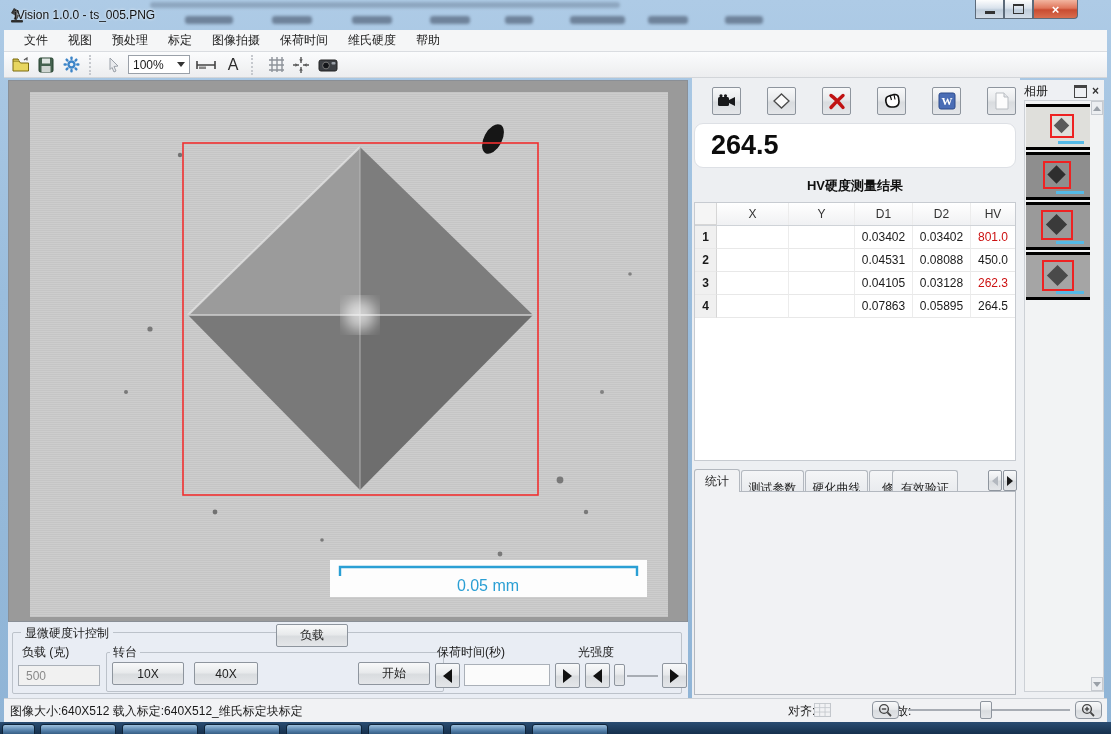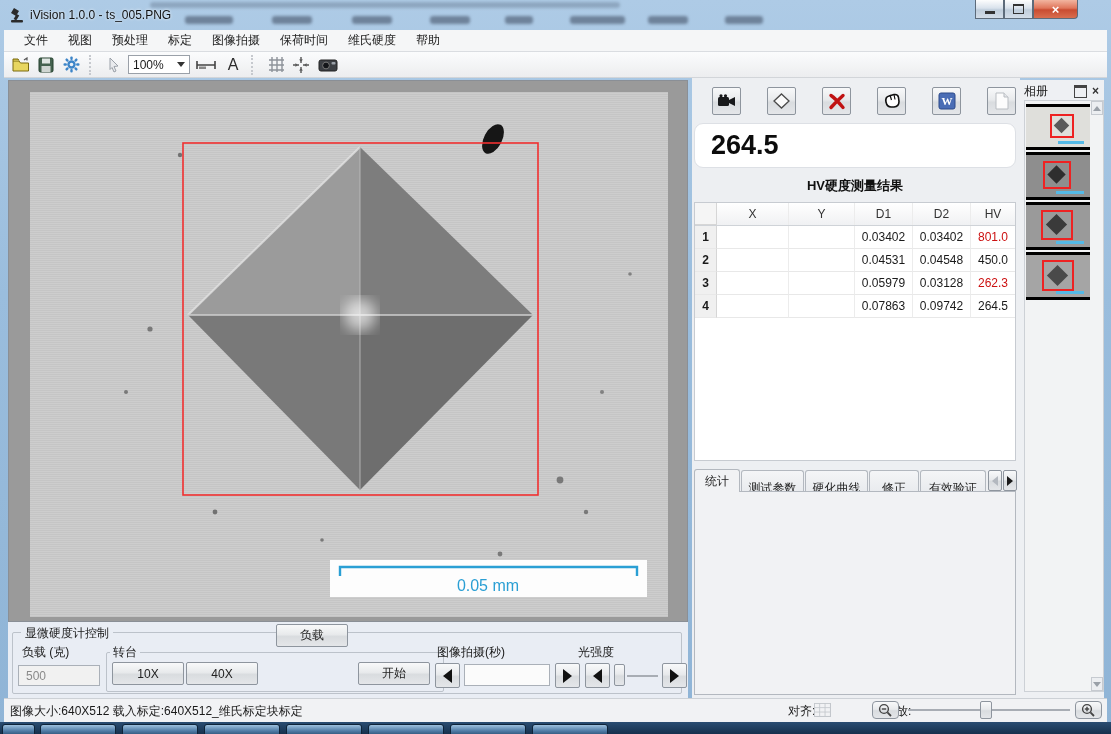--- a/index.html
+++ b/index.html
@@ -2,21 +2,21 @@
 <html><head>
 <meta charset="utf-8">
 <style>
   html,body{margin:0;padding:0;}
   body{width:1111px;height:734px;position:relative;overflow:hidden;
        font-family:"Liberation Sans","DejaVu Sans",sans-serif;font-size:12px;color:#1a1a1a;
        background:linear-gradient(180deg,#aecbe6 0%,#9abddd 40%,#8fb4d6 100%);}
   .abs{position:absolute;}
   
   .titlebar{left:0;top:0;width:1111px;height:30px;}
-  .title-text{left:30px;top:8px;color:#111;text-shadow:0 0 3px #fff;}
+  .title-text{left:14px;top:8px;color:#111;text-shadow:0 0 3px #fff;}
   .smudge{background:rgba(35,45,65,.45);filter:blur(1.5px);border-radius:3px;height:8px;top:16px;}
   .winbtn{top:0;height:19px;border:1px solid #5d6b7a;border-top:none;
           background:linear-gradient(180deg,#fdfdfd,#d9e2ec 45%,#bfcddb 55%,#d3dde8);
           display:flex;align-items:center;justify-content:center;box-sizing:border-box;}
   .winbtn.close{background:linear-gradient(180deg,#f2b5a0,#e0765b 45%,#c94c31 55%,#d96e4f);
           border-bottom-right-radius:4px;color:#fff;font-weight:bold;font-size:13px;}
   .winbtn:first-child{border-bottom-left-radius:4px;}
   
   .menubar{left:4px;top:30px;width:1103px;height:22px;background:#f5f6f7;border-bottom:1px solid #dadde1;
            display:flex;align-items:center;padding-left:10px;box-sizing:border-box;}
@@ -300,46 +300,46 @@
     <div class="c"></div>
     <div class="c">0.03402</div>
     <div class="c">0.03402</div>
     <div class="c" style="border-right: none; color: rgb(204, 17, 17);">801.0</div>
   </div>
   <div class="trow">
     <div class="c rn">2</div>
     <div class="c"></div>
     <div class="c"></div>
     <div class="c">0.04531</div>
-    <div class="c">0.04548</div>
+    <div class="c">0.08088</div>
     <div class="c" style="border-right:none">450.0</div>
   </div>
   <div class="trow">
     <div class="c rn">3</div>
     <div class="c"></div>
     <div class="c"></div>
-    <div class="c">0.05979</div>
+    <div class="c">0.04105</div>
     <div class="c">0.03128</div>
     <div class="c" style="border-right: none; color: rgb(204, 17, 17);">262.3</div>
   </div>
   <div class="trow">
     <div class="c rn">4</div>
     <div class="c"></div>
     <div class="c"></div>
     <div class="c">0.07863</div>
-    <div class="c">0.09742</div>
+    <div class="c">0.05895</div>
     <div class="c" style="border-right:none">264.5</div>
   </div>
 </div>
 
 <div class="abs tab active" style="left:694px;width:46px">统计</div>
 <div class="abs tab" style="left:741px;width:63px">测试参数</div>
 <div class="abs tab" style="left:805px;width:63px">硬化曲线</div>
 <div class="abs tab" style="left:869px;width:50px">修正</div>
-<div class="abs tab" style="left:920px;width:66px">有效验证</div>
+<div class="abs tab" style="left:892px;width:66px">有效验证</div>
 <div class="abs w7btn" style="left:988px;top:470px;width:14px;height:21px">
   <div style="width:0;height:0;border-top:5px solid transparent;border-bottom:5px solid transparent;border-right:6px solid #b3b8bf"></div>
 </div>
 <div class="abs w7btn" style="left:1003px;top:470px;width:14px;height:21px">
   <div style="width:0;height:0;border-top:5px solid transparent;border-bottom:5px solid transparent;border-left:6px solid #1a1a1a"></div>
 </div>
 <div class="abs tabpane"></div>
 
 <div class="statrow" style="top:515px">
   <span class="statlabel" style="width:57px">总数</span>
@@ -409,25 +409,25 @@
 <div class="abs ctrlstrip"></div>
 <div class="groupbox" style="left:12px;top:632px;width:668px;height:60px">
   <span class="gb-title">显微硬度计控制</span>
 </div>
 <div class="abs" style="left:22px;top:644px">负载 (克)</div>
 <div class="abs field" style="left:18px;top:665px;width:82px;height:21px">500</div>
 
 <div class="groupbox" style="left:106px;top:652px;width:336px;height:38px"></div>
 <div class="abs" style="left:110px;top:644px;background:#e9edf4;padding:0 3px">转台</div>
 <div class="abs w7btn" style="left:112px;top:662px;width:72px;height:23px">10X</div>
-<div class="abs w7btn" style="left:186px;top:662px;width:72px;height:23px">40X</div>
+<div class="abs w7btn" style="left:194px;top:662px;width:64px;height:23px">40X</div>
 <div class="abs w7btn" style="left:276px;top:624px;width:72px;height:23px">负载</div>
 <div class="abs w7btn" style="left:358px;top:662px;width:72px;height:23px">开始</div>
 
-<div class="abs" style="left:437px;top:644px">图像拍摄(秒)</div>
+<div class="abs" style="left:437px;top:644px">保荷时间(秒)</div>
 <div class="abs w7btn" style="left:435px;top:663px;width:25px;height:25px">
     <div class="tri-l"></div>
   </div>
 <div class="abs field editable" style="left:464px;top:664px;width:86px;height:22px"></div>
 <div class="abs w7btn" style="left:555px;top:663px;width:25px;height:25px">
     <div class="tri-r"></div>
   </div>
 
 <div class="abs" style="left:578px;top:644px">光强度</div>
 <div class="abs w7btn" style="left:585px;top:663px;width:25px;height:25px">

